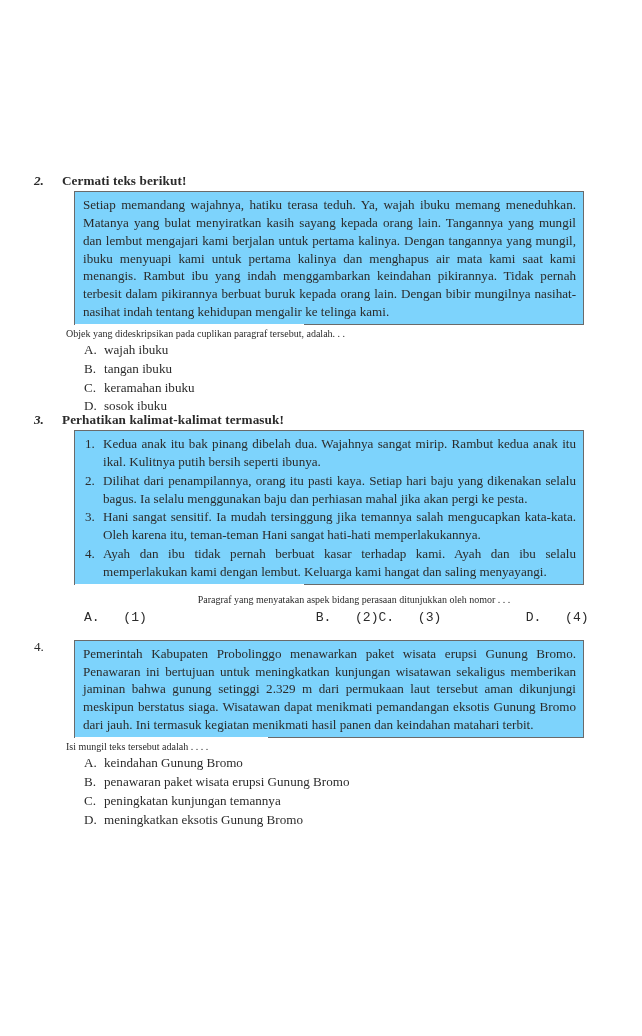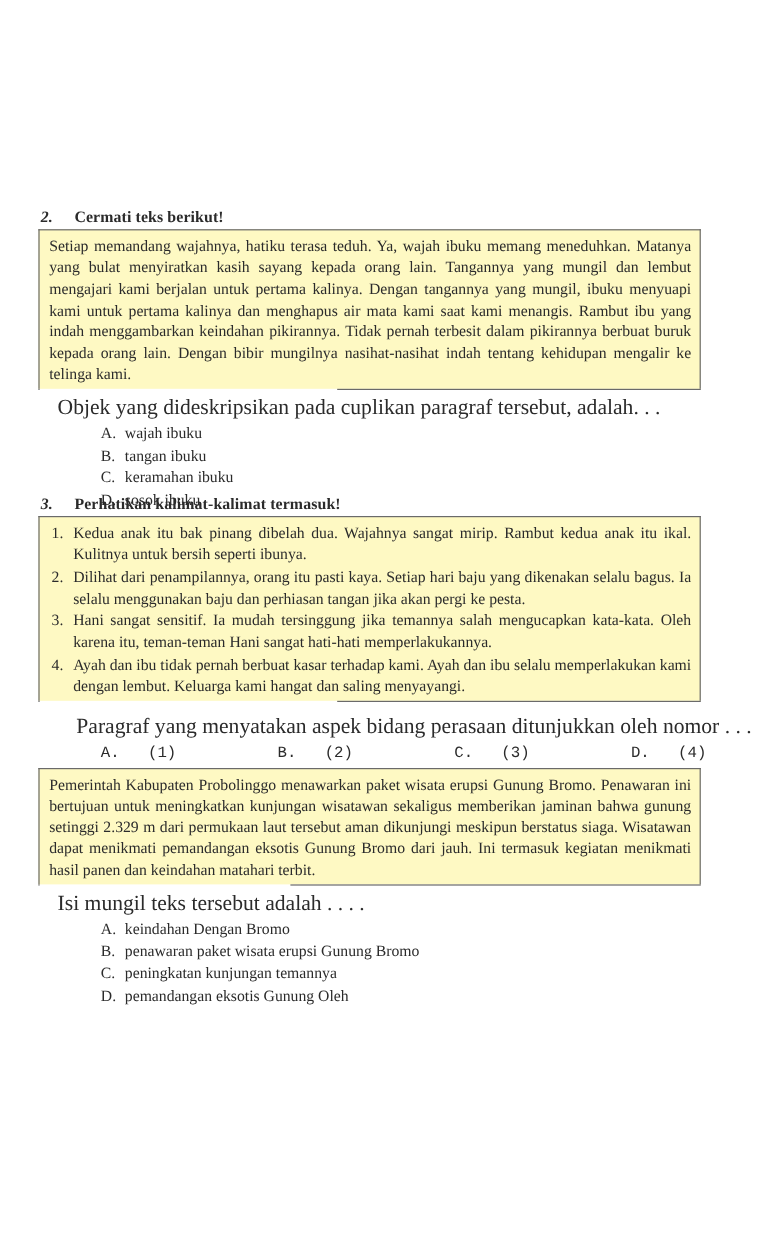--- a/index.html
+++ b/index.html
@@ -58,28 +58,28 @@
     letter-spacing: 0.1px;
   }
   .q-head-text.plain {
     font-weight: normal;
     font-style: normal;
   }
 
   
   .passage-box {
     position: relative;
-    margin-left: 32px;
+    margin-left: 74px;
     margin-right: 58px;
     margin-top: 2px;
     border: 1px solid #6a6a6a;
     border-bottom: none;
     box-sizing: border-box;
     padding: 4px 7px 3px 8px;
-    background: #fef9c3;
+    background: #7dd3fc;
   }
   
   .box-underline {
     position: absolute;
     left: 45%;
     right: -1px;
     bottom: -1px;
     height: 1px;
     background: #6a6a6a;
   }
@@ -117,23 +117,23 @@
     text-justify: inter-word;
   }
   .num-list li .ln {
     position: absolute;
     left: 2px;
     top: 0;
   }
 
   
   .stem {
-    margin-left: 48px;
+    margin-left: 66px;
     margin-top: 3px;
-    font-size: 18px;
+    font-size: 10px;
     line-height: 1.34;
   }
 
   
   .opts {
     margin: 1px 0 0 0;
     padding: 0;
     list-style: none;
   }
   .opts li {
@@ -156,21 +156,21 @@
     list-style: none;
     display: flex;
     padding-left: 84px;
     font-family: Liberation Mono, monospace;
   }
   .opts-row li {
     font-size: 13.1px;
     line-height: 1.4;
   }
   .opts-row li:nth-child(1) { width: 152px; }
-  .opts-row li:nth-child(2) { width: 152px; }
+  .opts-row li:nth-child(2) { width: 152px; text-align: right; }
   .opts-row li:nth-child(3) { width: 152px; }
   .opts-row li:nth-child(4) { width: 120px; }
 
   .sp { display: inline; }
 </style>
 </head>
 <body>
 
 <div class="page">
   <div class="sheet">
@@ -214,25 +214,25 @@
         <span class="q-num">3.</span>
         <span class="q-head-text">Perhatikan kalimat-kalimat termasuk!</span>
       </div>
 
       <div class="passage-box">
         <div class="box-underline"></div>
         <div class="box-underline-stub"></div>
         <ul class="num-list">
           <li>
             <span class="ln">1.</span>
-            <span>Kedua anak itu bak pinang dibelah dua. Wajahnya sangat mirip. Rambut kedua anak itu ikal. Kulitnya untuk bersih seperti ibunya.</span>
+            <span>Kedua anak itu bak pinang dibelah dua. Wajahnya sangat mirip. Rambut kedua anak itu ikal. Kulitnya putih bersih seperti ibunya.</span>
           </li>
           <li>
             <span class="ln">2.</span>
-            <span>Dilihat dari penampilannya, orang itu pasti kaya. Setiap hari baju yang dikenakan selalu bagus. Ia selalu menggunakan baju dan perhiasan tangan jika akan pergi ke pesta.</span>
+            <span>Dilihat dari penampilannya, orang itu pasti kaya. Setiap hari baju yang dikenakan selalu bagus. Ia selalu menggunakan baju dan perhiasan mahal jika akan pergi ke pesta.</span>
           </li>
           <li>
             <span class="ln">3.</span>
             <span>Hani sangat sensitif. Ia mudah tersinggung jika temannya salah mengucapkan kata-kata. Oleh karena itu, teman-teman Hani sangat hati-hati memperlakukannya.</span>
           </li>
           <li>
             <span class="ln">4.</span>
             <span>Ayah dan ibu tidak pernah berbuat kasar terhadap kami. Ayah dan ibu selalu memperlakukan kami dengan lembut. Keluarga kami hangat dan saling menyayangi.</span>
           </li>
         </ul>
@@ -273,31 +273,31 @@
         <div class="box-underline" style="left:38%;"></div>
         <div class="box-underline-stub"></div>
         <p class="passage-p">Pemerintah Kabupaten Probolinggo menawarkan paket wisata erupsi Gunung Bromo. Penawaran ini bertujuan untuk meningkatkan kunjungan wisatawan sekaligus memberikan jaminan bahwa gunung setinggi 2.329 m dari permukaan laut tersebut aman dikunjungi meskipun berstatus siaga. Wisatawan dapat menikmati pemandangan eksotis Gunung Bromo dari jauh. Ini termasuk kegiatan menikmati hasil panen dan keindahan matahari terbit.</p>
       </div>
 
       <div class="stem">Isi mungil teks tersebut adalah  . . . .</div>
 
       <ul class="opts">
         <li>
           <span class="ol">A.</span>
-          <span>keindahan Dengan Bromo</span>
+          <span>keindahan Gunung Bromo</span>
         </li>
         <li>
           <span class="ol">B.</span>
           <span>penawaran paket wisata erupsi Gunung Bromo</span>
         </li>
         <li>
           <span class="ol">C.</span>
           <span>peningkatan kunjungan temannya</span>
         </li>
         <li>
           <span class="ol">D.</span>
-          <span>pemandangan eksotis Gunung Oleh</span>
+          <span>meningkatkan eksotis Gunung Bromo</span>
         </li>
       </ul>
     </div>
 
   </div>
 </div>
 
 </body></html>

